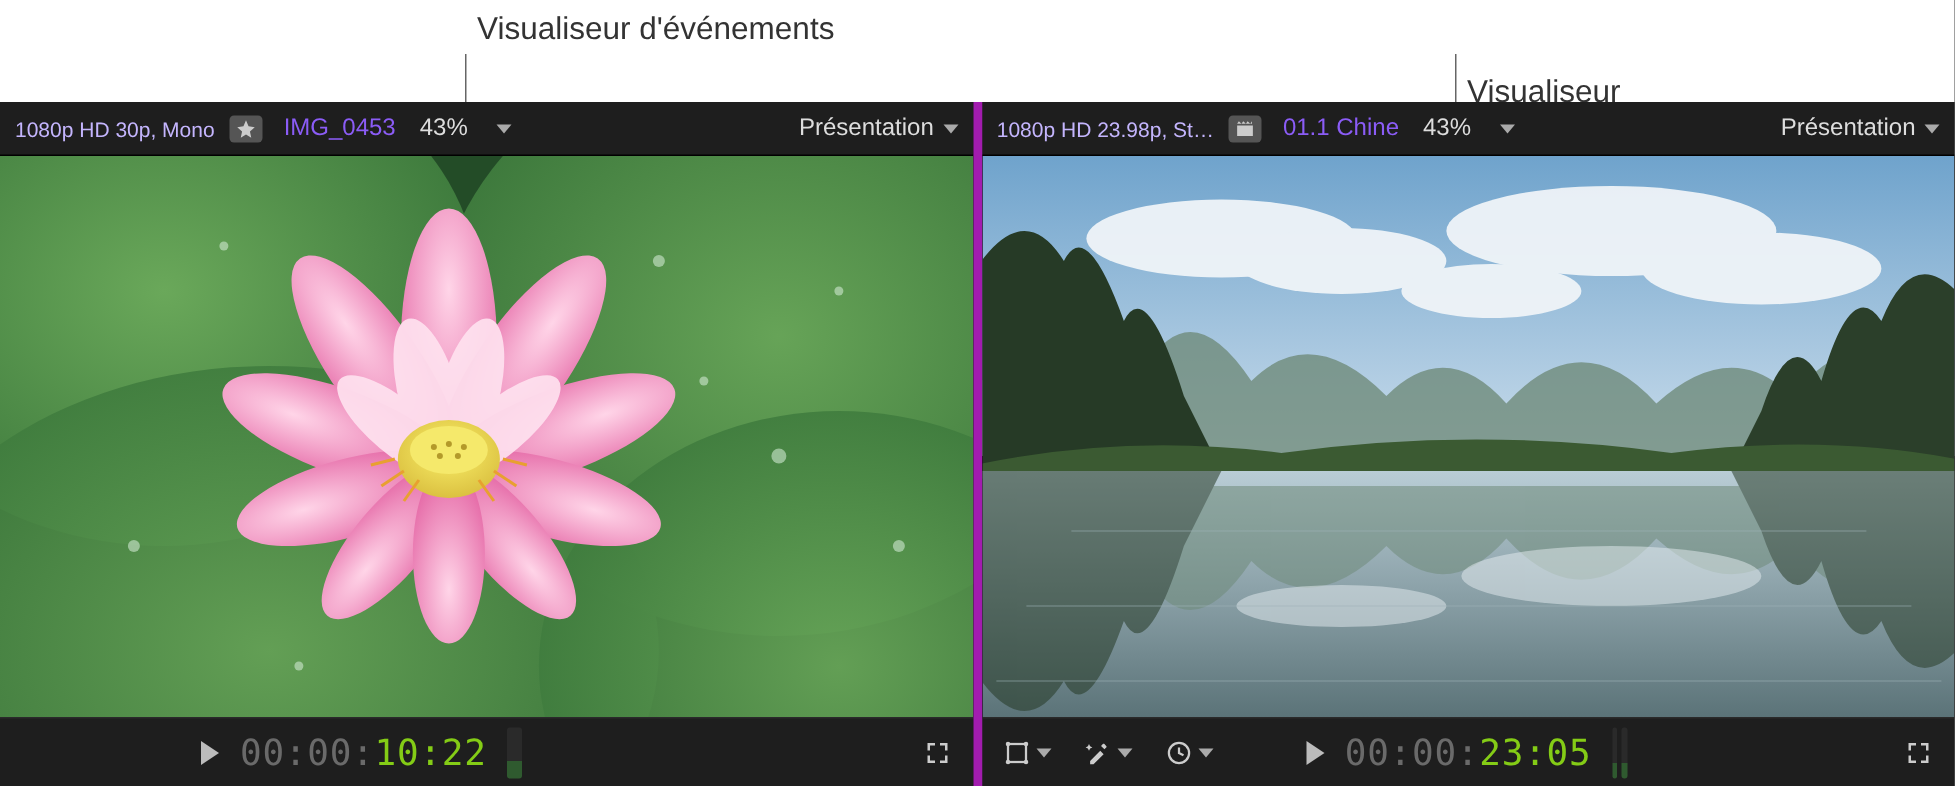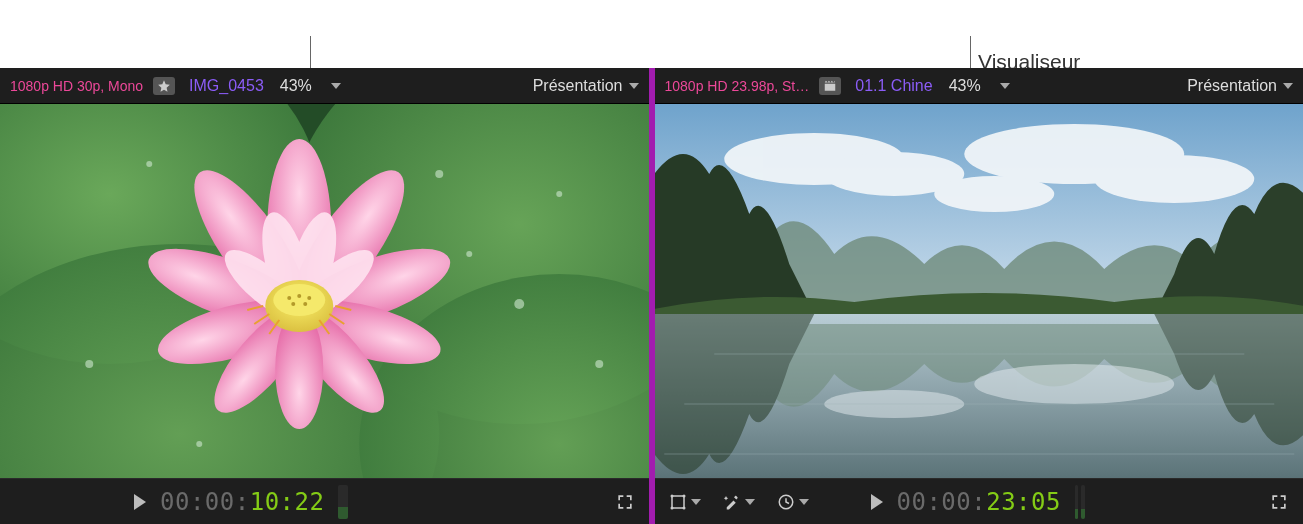--- a/index.html
+++ b/index.html
@@ -46,21 +46,21 @@
     height: 36px;
     background: #1e1e1e;
     display: flex;
     align-items: center;
     padding: 0 10px;
     gap: 10px;
     color: #b8b8b8;
     font-size: 15px;
     border-bottom: 1px solid #000;
   }
-  .topbar .format { color: #ec4899; font-size: 14px; white-space: nowrap; }
+  .topbar .format { color: #c4b5fd; font-size: 14px; white-space: nowrap; }
   .topbar .clipname { color: #8b5cf6; font-size: 16px; margin-left: 4px; }
   .topbar .zoom { color: #ddd; font-size: 16px; margin-left: 6px; display:flex; align-items:center; gap:19px;}
   .topbar .spacer { flex: 1; }
   .topbar .view { color: #ddd; font-size: 16px; display:flex; align-items:center; gap:6px; }
   .chev-down {
     width: 0; height: 0;
     border-left: 5px solid transparent;
     border-right: 5px solid transparent;
     border-top: 6px solid #aaa;
     display:inline-block;
@@ -125,20 +125,21 @@
   }
   .tool-btn svg { width:20px; height:20px; fill:#ccc; }
   .tool-btn.small svg { width:18px; height:18px; }
   .fs-btn { margin-left:auto; }
   .fs-btn svg { width:20px; height:20px; fill:#ccc; }
 </style>
 </head>
 <body>
 
 <div class="toparea">
+  <div class="callout" style="left:318px;">Visualiseur d'événements</div>
   <div class="callout-line" style="left:310px;"></div>
   <div class="callout" style="left:978px;margin-top:42px;">Visualiseur</div>
   <div class="callout-line" style="left:970px;"></div>
 </div>
 
 <div class="panels">
 
   <div class="panel">
     <div class="topbar">
       <span class="format">1080p HD 30p, Mono</span>

